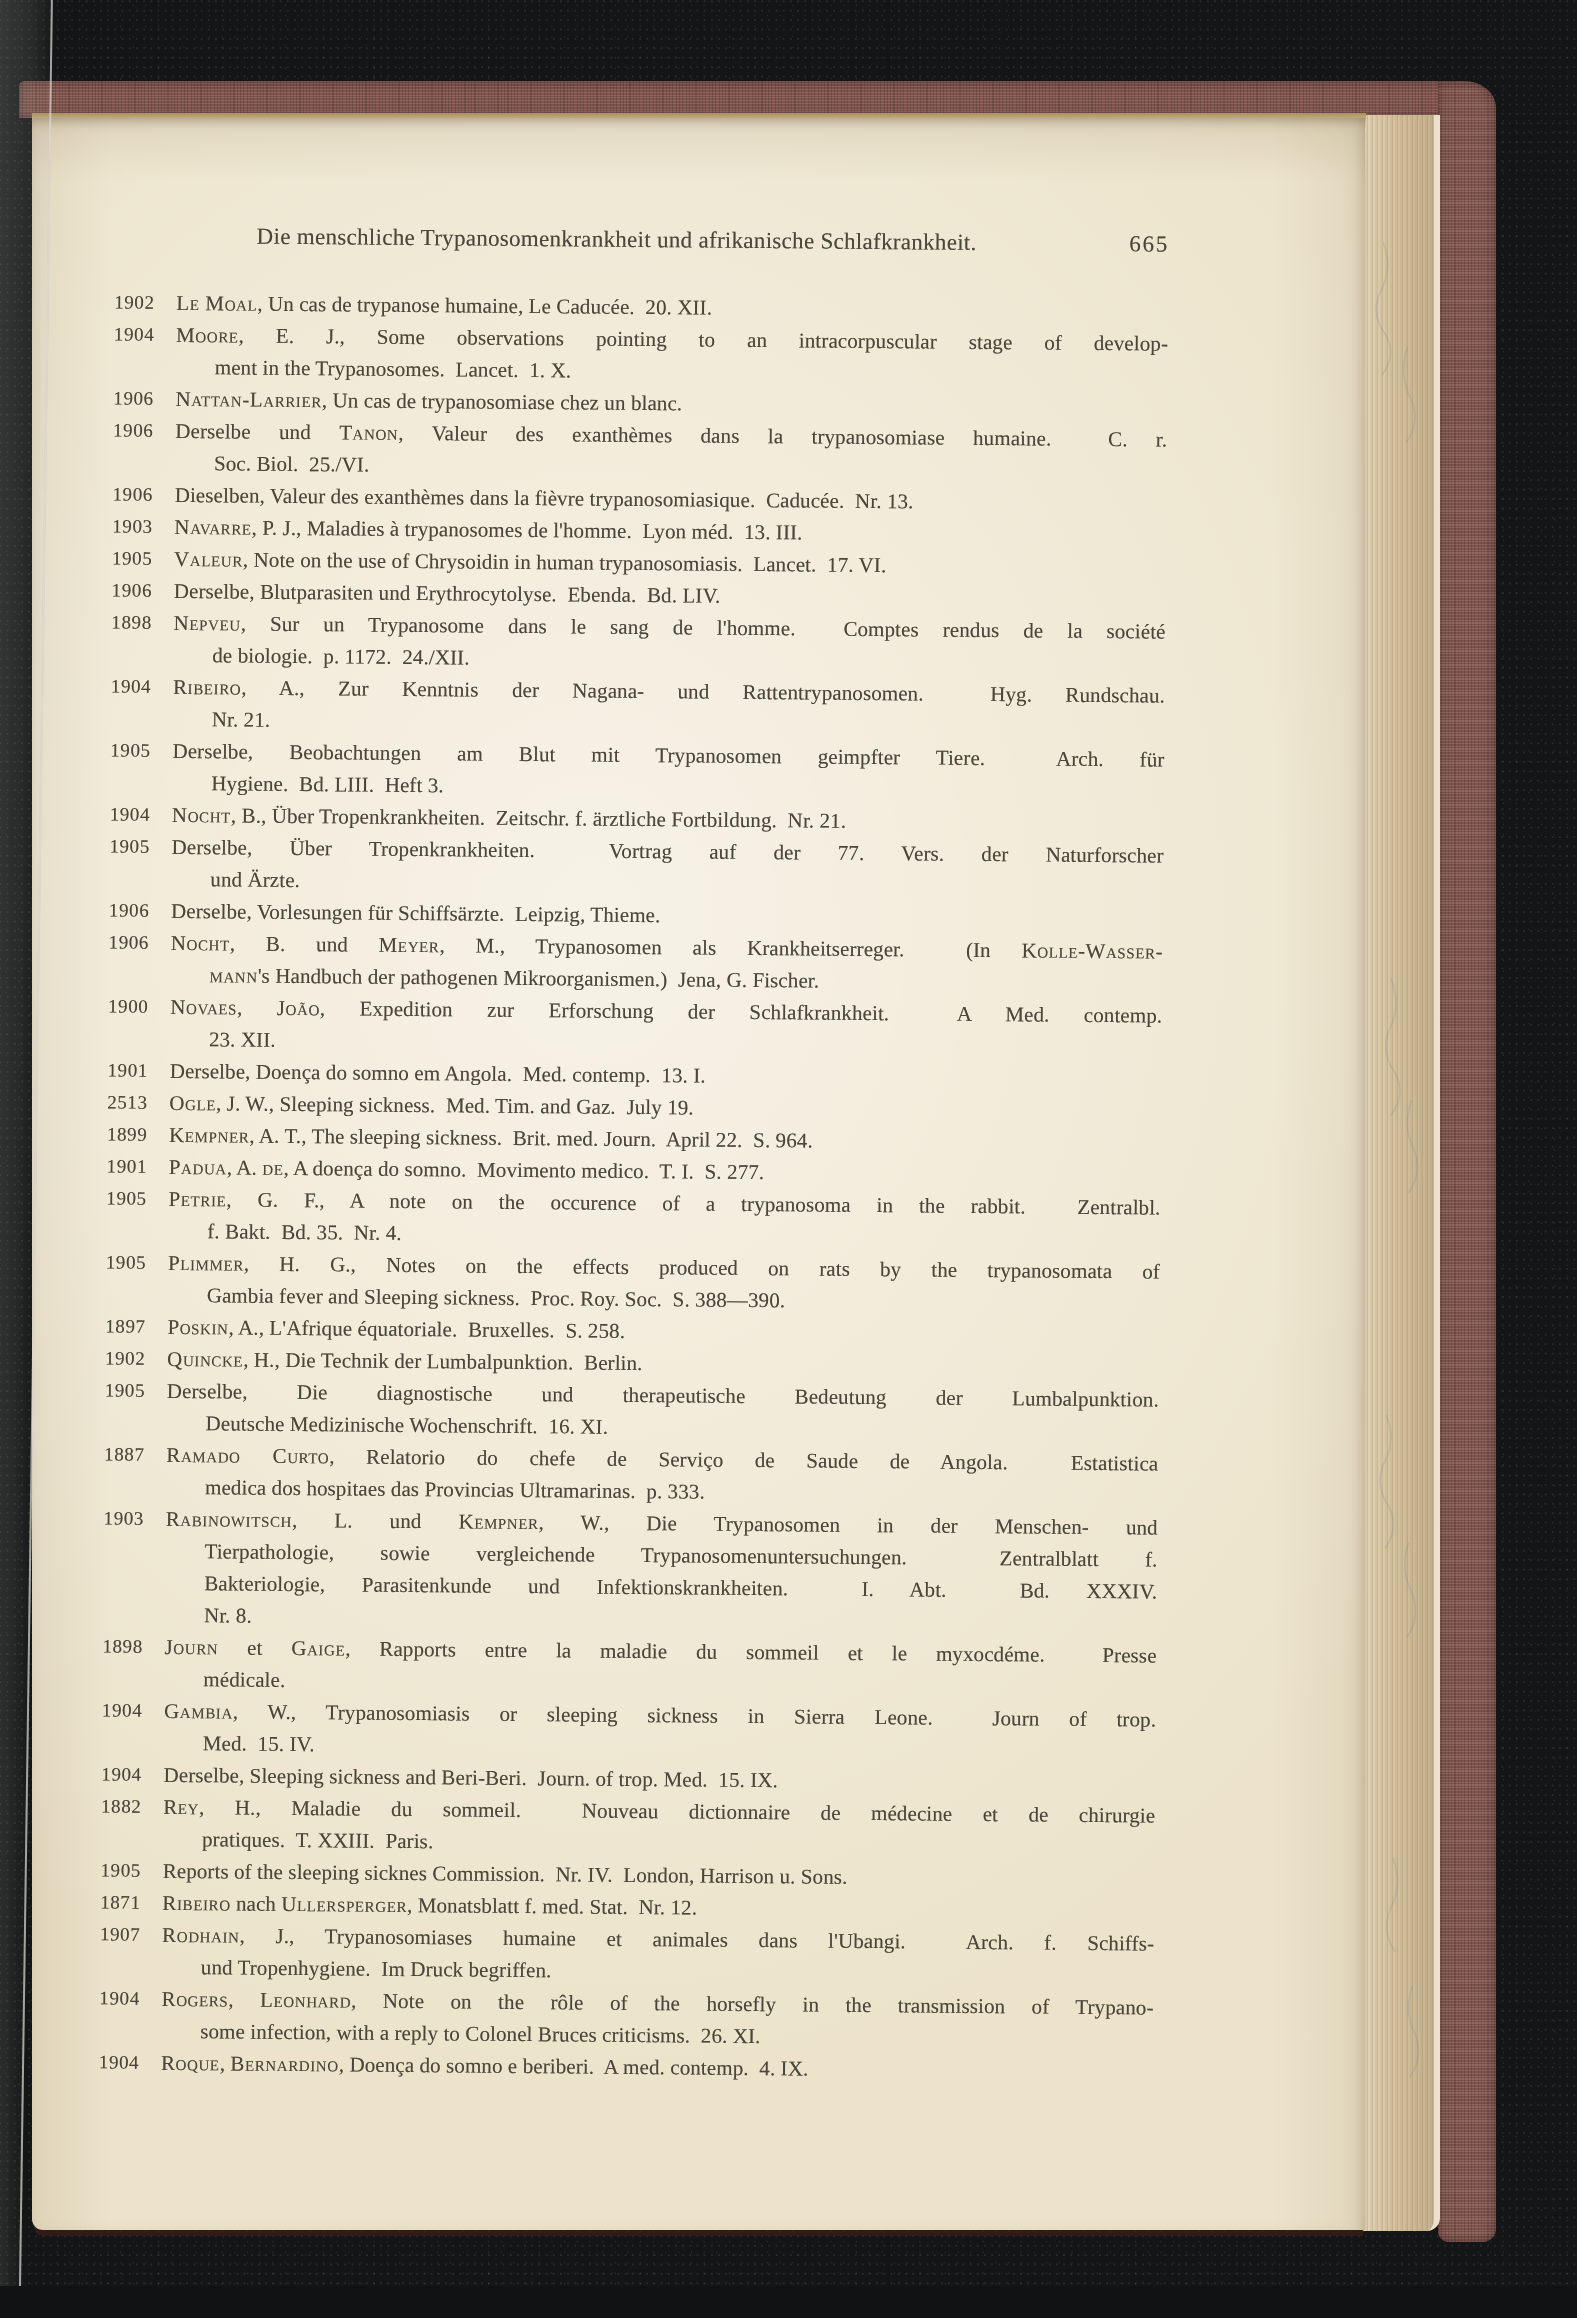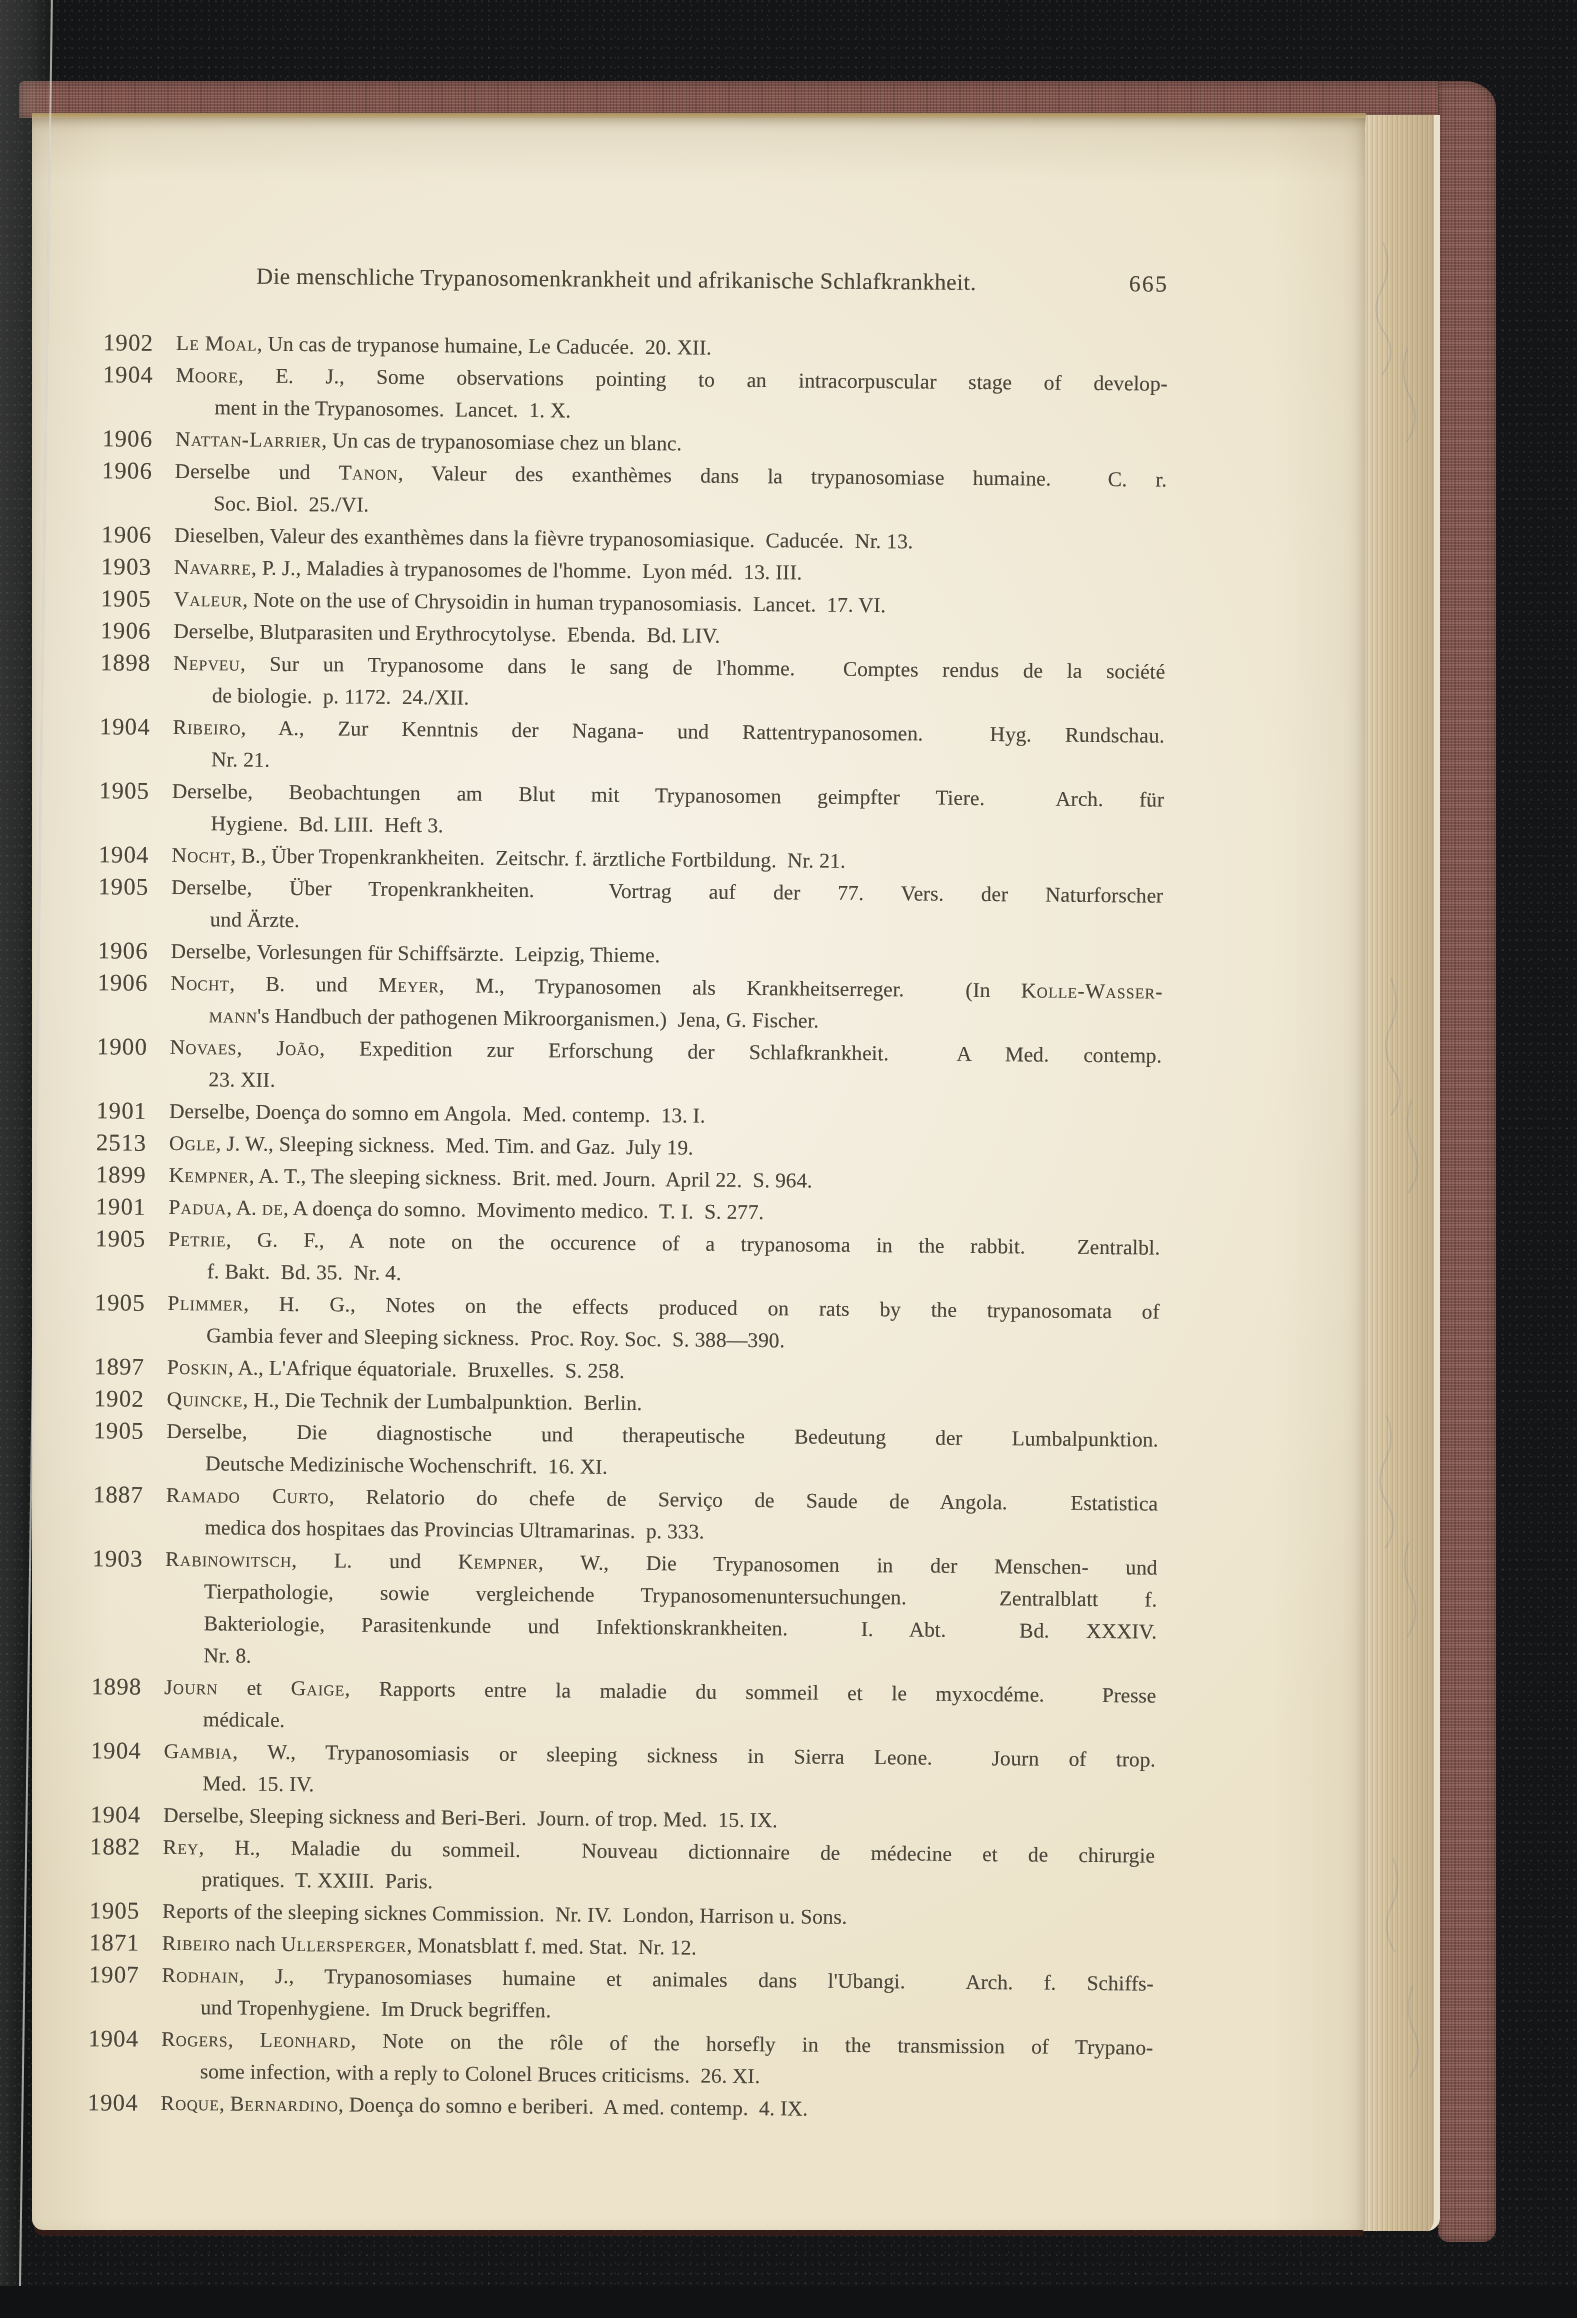--- a/index.html
+++ b/index.html
@@ -63,23 +63,23 @@
   .content{
     position:absolute;left:0;top:0;right:0;
     padding:102px 195px 0 73px;
     transform:rotate(0.5deg);
     transform-origin:33px 0;
     color:var(--ink,#4b463c);
     text-shadow:0 0 0.6px rgba(70,64,52,.45);
   }
   .header{display:flex;align-items:baseline;font-size:23px;line-height:29px;letter-spacing:0.3px;margin-bottom:37px;}
   .header .title{margin:0 auto;white-space:nowrap;}
-  .header .pagenum{letter-spacing:1.7px;margin-top:40px;}
+  .header .pagenum{letter-spacing:1.7px;}
   .entry{display:flex;align-items:flex-start;}
-  .year{flex:0 0 62px;margin-right:11px;font-size:24px;line-height:32px;letter-spacing:0.6px;}
+  .year{flex:0 0 62px;margin-right:11px;font-size:19px;line-height:32px;letter-spacing:0.6px;text-align:center;}
   .body{flex:1;font-size:21px;line-height:32px;letter-spacing:0.1px;}
   .line{display:block;}
   .line.cont{padding-left:39px;}
   .line.j{text-align:justify;text-align-last:justify;}
   .sc{font-variant:small-caps;letter-spacing:0.6px;}
   
   .glass-strip{
     position:absolute;left:0;top:-6.6px;width:51px;height:2335px;
     background:linear-gradient(90deg, rgba(125,124,120,.34), rgba(168,165,156,.14) 66%, rgba(168,165,156,.04));
     border-right:2.2px solid rgba(238,235,226,.6);

